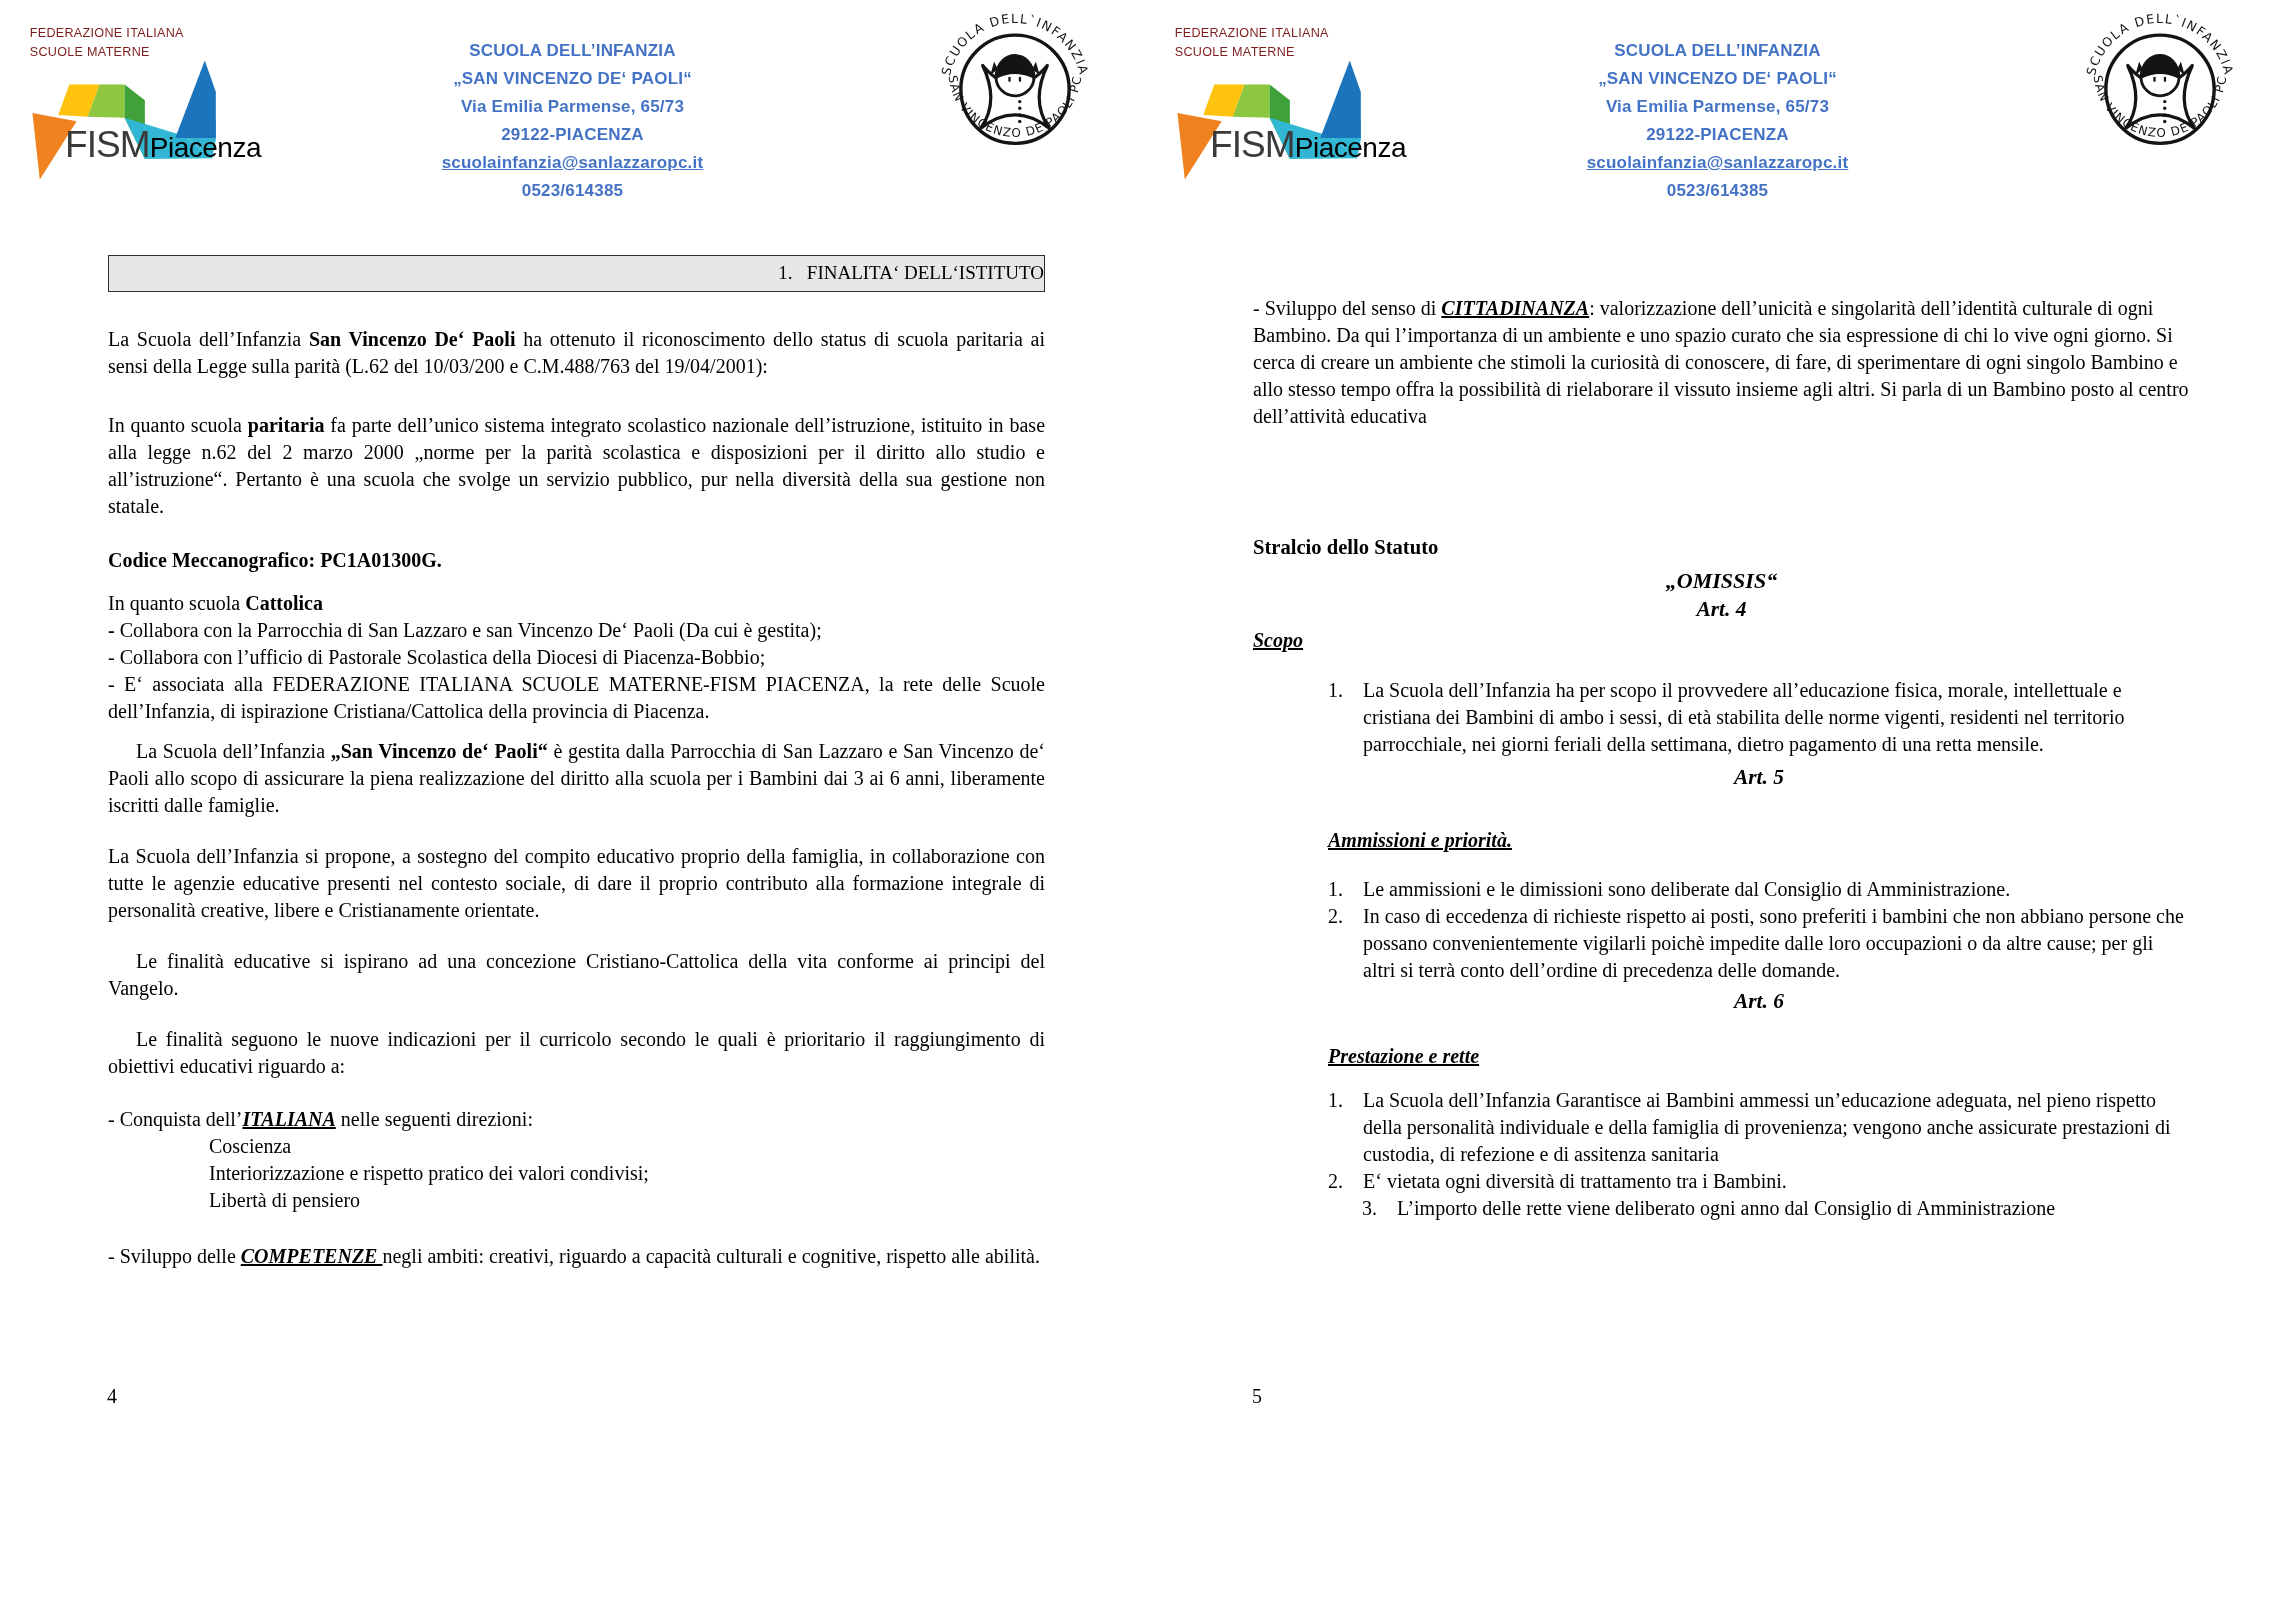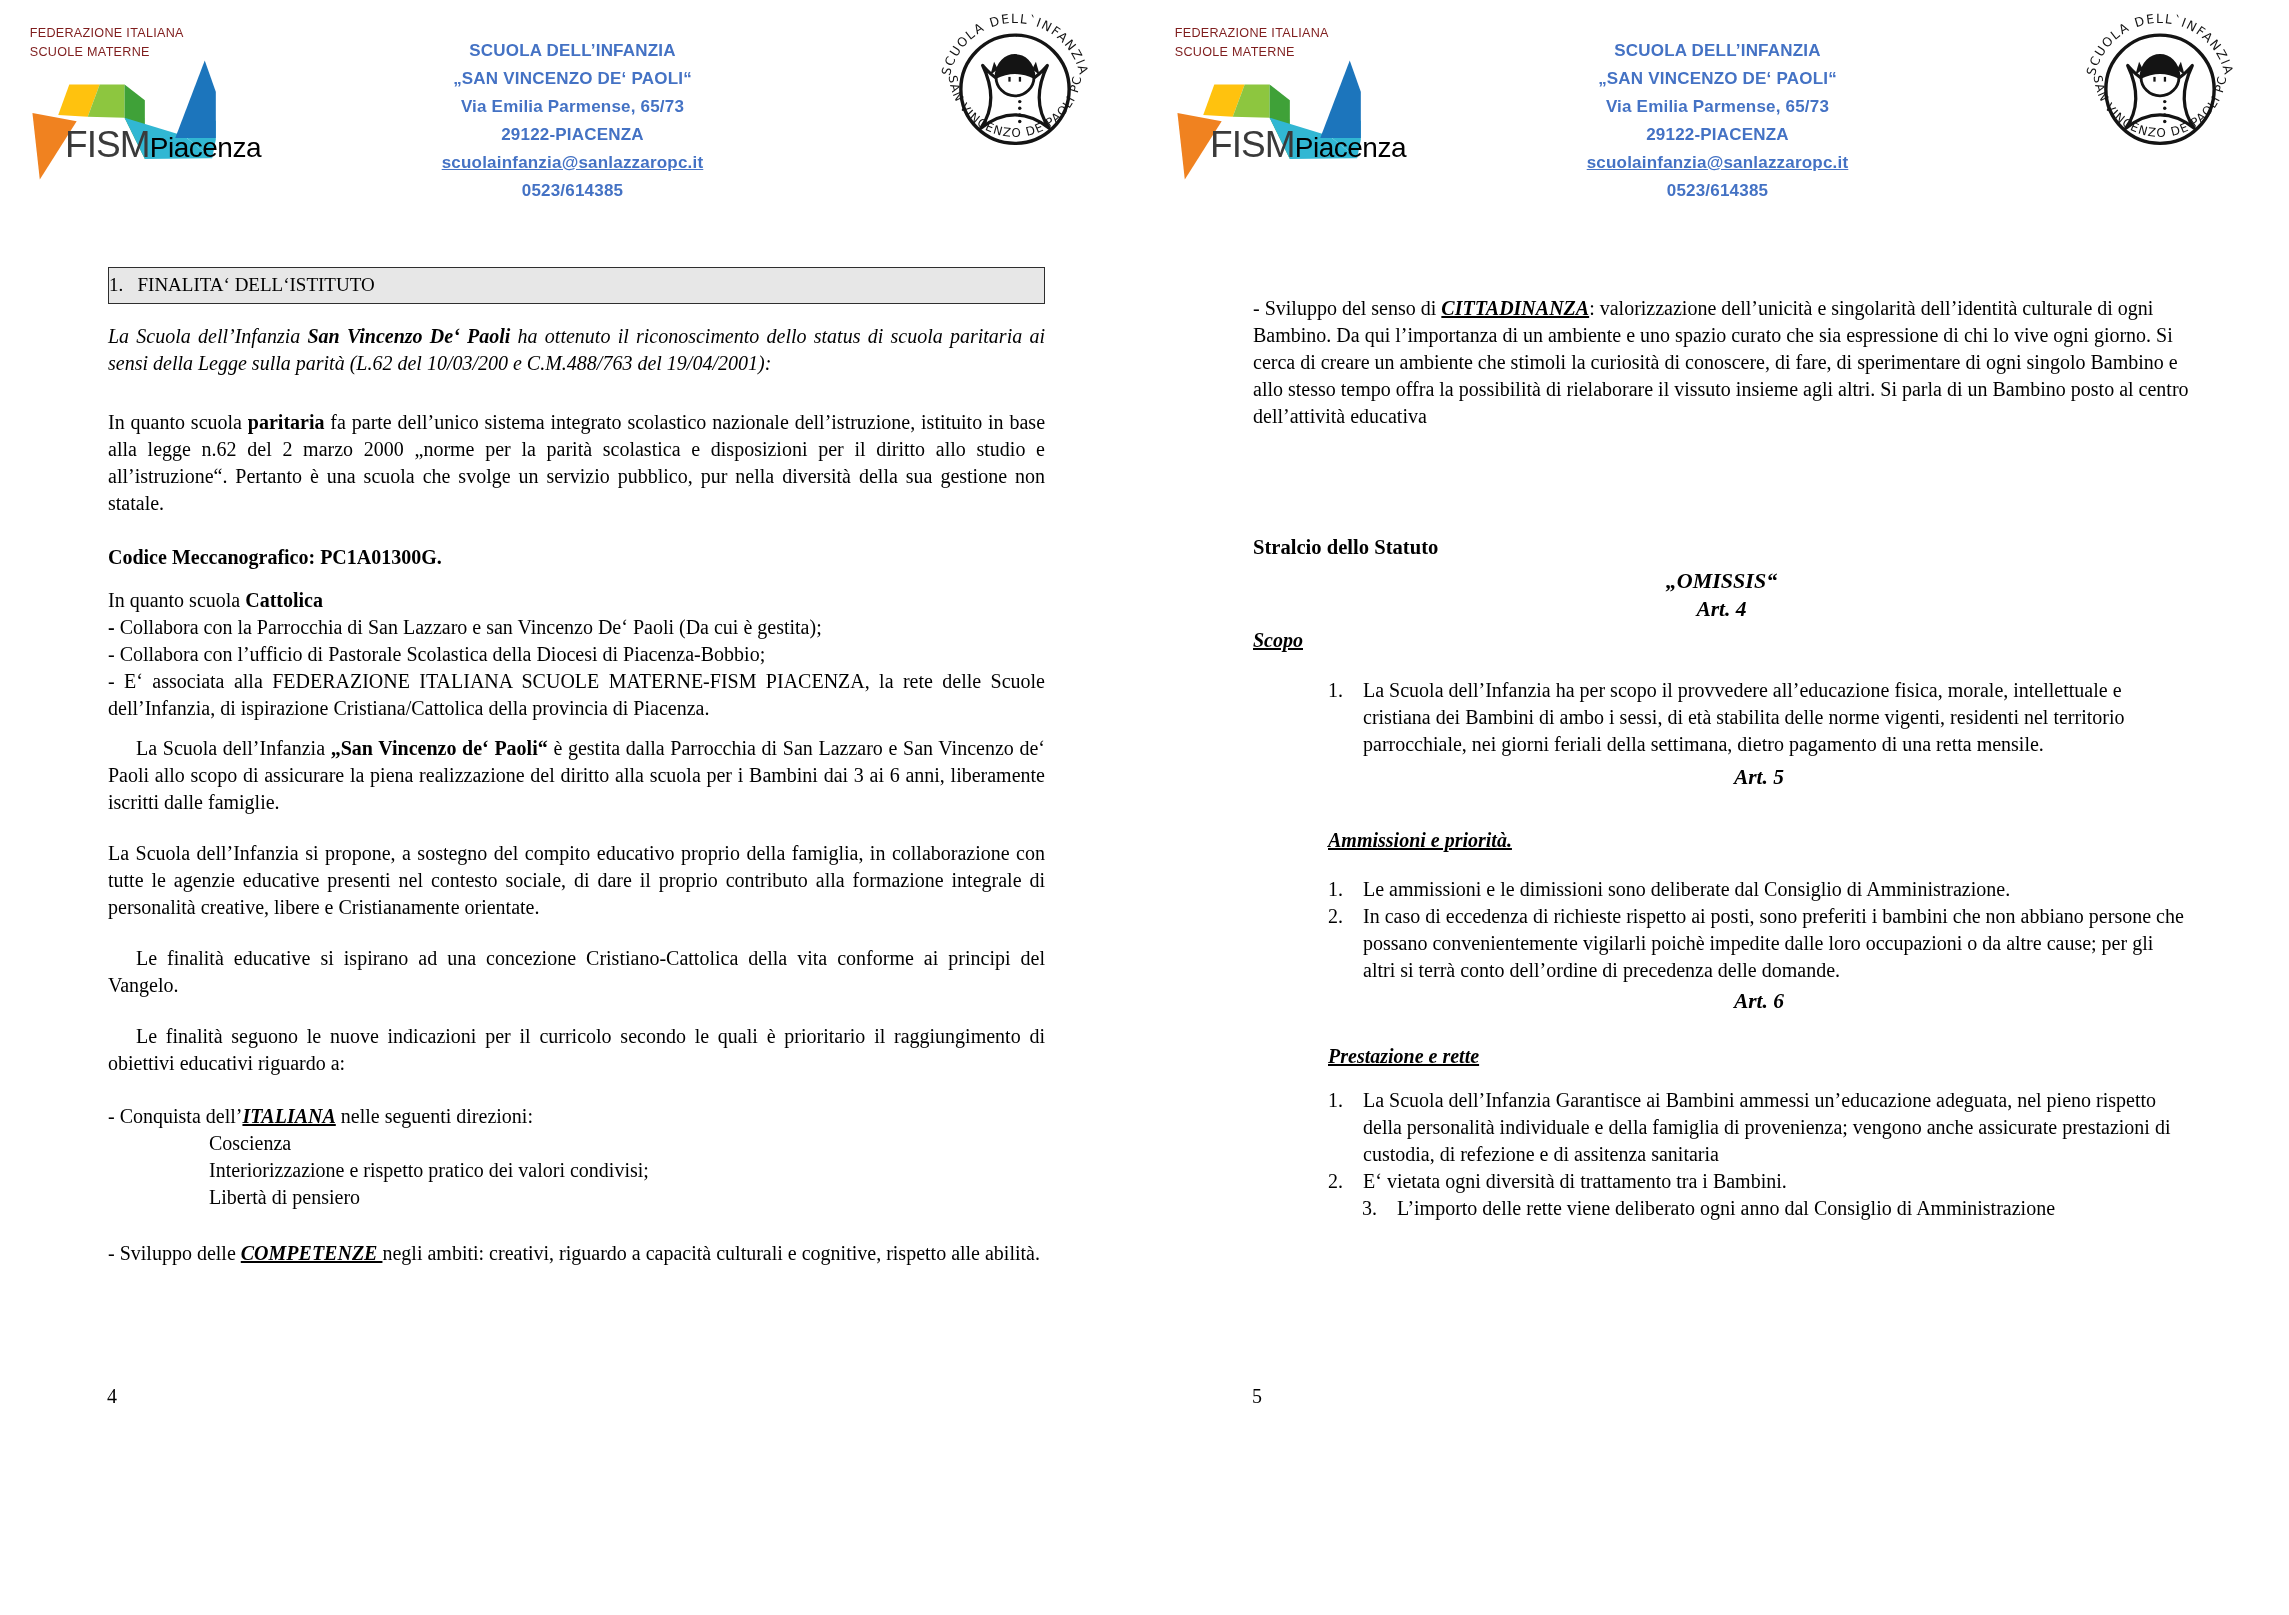--- a/index.html
+++ b/index.html
@@ -36,22 +36,22 @@
   .seal text { font-family:"DejaVu Sans", sans-serif; font-size:13.2px; letter-spacing:1.6px; fill:#141414; }
   .seal .arcb { font-size:12.6px; letter-spacing:1.2px; }
 
   
   .content { padding:0 100px 0 108px; font-size:20px; line-height:27px; }
   .para { margin:0; }
   .j { text-align:justify; }
   .ind { text-indent:28px; }
   .sub { padding-left:101px; }
   .title-box {
-    margin-top:14px; border:1.9px solid #2e2e2e; background:#e7e7e7;
-    text-align:left; font-size:19px; line-height:22.5px; padding:5.6px 0 6.6px;
+    margin-top:2px; border:1.9px solid #2e2e2e; background:#e7e7e7;
+    text-align:right; font-size:19px; line-height:22.5px; padding:5.6px 0 6.6px;
     white-space:pre-wrap;
     font-family:Liberation Serif, serif;
   }
   .heading-b { font-weight:bold; font-size:20.6px; }
   .biu { font-weight:bold; font-style:italic; text-decoration:underline; }
   .art { text-align:center; font-weight:bold; font-style:italic; font-size:21.5px; padding-left:75px; }
   .omissis { text-align:center; font-weight:bold; font-style:italic; font-size:22px; }
   .ind80 { padding-left:75px; }
   .olist { padding-left:75px; }
   .oli { display:flex; }
@@ -113,21 +113,21 @@
       <circle cx="85" cy="112" r="1.8" fill="#141414"></circle>
       <circle cx="85" cy="119" r="1.8" fill="#141414"></circle>
       <text text-anchor="middle"><textPath href="#sealA-top" startOffset="50%">SCUOLA DELL`INFANZIA</textPath></text>
       <text class="arcb" text-anchor="middle"><textPath href="#sealA-bot" startOffset="50%">SAN VINCENZO DE PAOLI PC</textPath></text>
     </svg>
   </div>
 
   <div class="content">
     <div class="title-box"><span>1.   FINALITA‘ DELL‘ISTITUTO</span></div>
 
-    <p class="para j" style="margin-top:19px;font-style:italic;"><span>La Scuola dell’Infanzia </span><span style="font-weight: bold;">San Vincenzo De‘ Paoli</span><span> ha ottenuto il riconoscimento dello status di scuola paritaria ai sensi della Legge sulla parità (L.62 del 10/03/200 e C.M.488/763 del 19/04/2001):</span></p>
+    <p class="para j" style="margin-top:34px;"><span>La Scuola dell’Infanzia </span><span style="font-weight: bold;">San Vincenzo De‘ Paoli</span><span> ha ottenuto il riconoscimento dello status di scuola paritaria ai sensi della Legge sulla parità (L.62 del 10/03/200 e C.M.488/763 del 19/04/2001):</span></p>
 
     <p class="para j" style="margin-top:32px;"><span>In quanto scuola </span><span style="font-weight: bold;">paritaria</span><span> fa parte dell’unico sistema integrato scolastico nazionale dell’istruzione, istituito in base alla legge n.62 del 2 marzo 2000 „norme per la parità scolastica e disposizioni per il diritto allo studio e all’istruzione“. Pertanto è una scuola che svolge un servizio pubblico, pur nella diversità della sua gestione non statale.</span></p>
 
     <p class="para" style="margin-top:27px;"><span style="font-weight: bold;">Codice Meccanografico: PC1A01300G.</span></p>
 
     <div style="margin-top:16px;">
       <p class="para"><span>In quanto scuola </span><span style="font-weight: bold;">Cattolica</span></p>
       <p class="para j"><span style="font-weight: bold;">- </span><span>Collabora con la Parrocchia di San Lazzaro e san Vincenzo De‘ Paoli (Da cui è gestita);</span></p>
       <p class="para j"><span>- Collabora con l’ufficio di Pastorale Scolastica della Diocesi di Piacenza-Bobbio;</span></p>
       <p class="para j"><span>- E‘ associata alla FEDERAZIONE ITALIANA SCUOLE MATERNE-FISM PIACENZA, la rete delle Scuole dell’Infanzia, di ispirazione Cristiana/Cattolica della provincia di Piacenza.</span></p>

